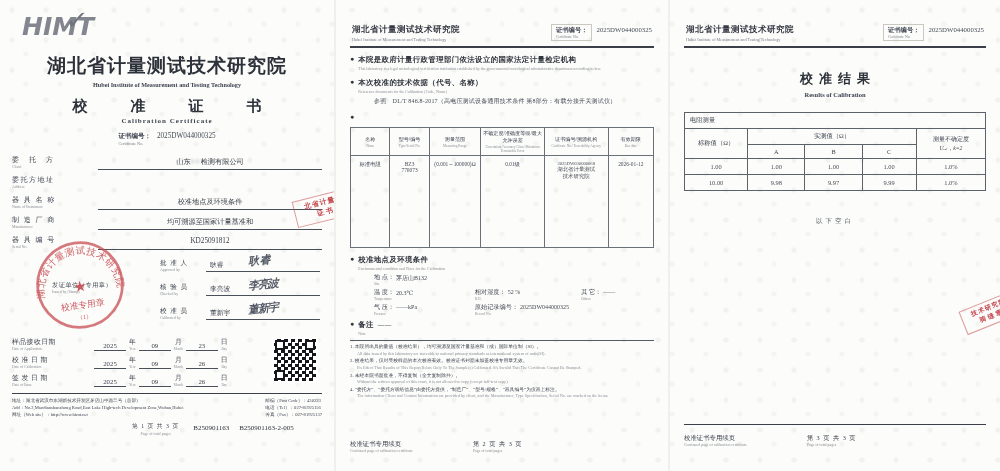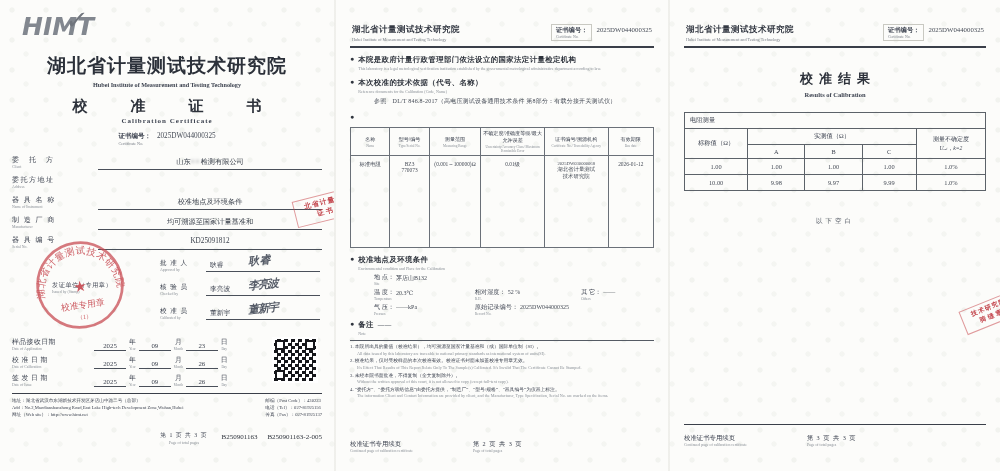--- a/index.html
+++ b/index.html
@@ -84,21 +84,21 @@
   .unit .u2{font-size:3.4px; display:block; color:#8a9097;}
   .qr{position:absolute; right:6px; top:2px; width:42px; height:42px;
       background:repeating-conic-gradient(#16171b 0% 25%, #ffffff 0% 50%) 0 0/7px 7px; outline:2px solid #fff;}
   .qr i{position:absolute; width:10px; height:10px; border:2.4px solid #16171b; background:#fff;}
   .qr .f1{left:1px; top:1px;} .qr .f2{right:1px; top:1px;} .qr .f3{left:1px; bottom:1px;}
   .foot1{margin:6px 12px 0 12px;}
   .foot1 .line{height:1px; background:#3a3f49;}
   .addr{display:flex; justify-content:space-between; margin-top:3px;}
   .addr .a{font-size:4.6px; line-height:7px; color:#3d4350; width:200px;}
   .addr .b{font-size:4.6px; line-height:7px; color:#3d4350; text-align:left;}
-  .p1bottom{display:flex; align-items:flex-start; margin-top:13px;justify-content:flex-end;}
+  .p1bottom{display:flex; align-items:flex-start; margin-top:4px;}
   .p1bottom .pginfo{margin-left:120px; text-align:center;}
   .p1bottom .pginfo .c1{font-size:5.8px; letter-spacing:1px;}
   .p1bottom .pginfo .c2{font-size:4px; color:#8a9097;}
   .codes{margin-left:14px; font-size:7px; color:#2f343d; display:flex; gap:10px; padding-top:2px;}
   .edge-seal{position:absolute; transform:rotate(-14deg); border:1.5px solid rgba(201,72,79,.55); padding:2px 10px 3px; text-align:center; color:#c4484f; background:rgba(255,255,255,0);}
   .edge-seal .e1{font-size:7px; font-weight:bold; letter-spacing:1px;}
   .edge-seal .e2{font-size:7px; font-weight:bold; letter-spacing:2px;}
   #pg1 .edge-seal{right:-22px; top:194px;}
   #pg3 .edge-seal{right:-20px; top:300px; transform:rotate(-22deg);}
   #pg3 .edge-seal .e1,#pg3 .edge-seal .e2{font-size:6.4px;}

